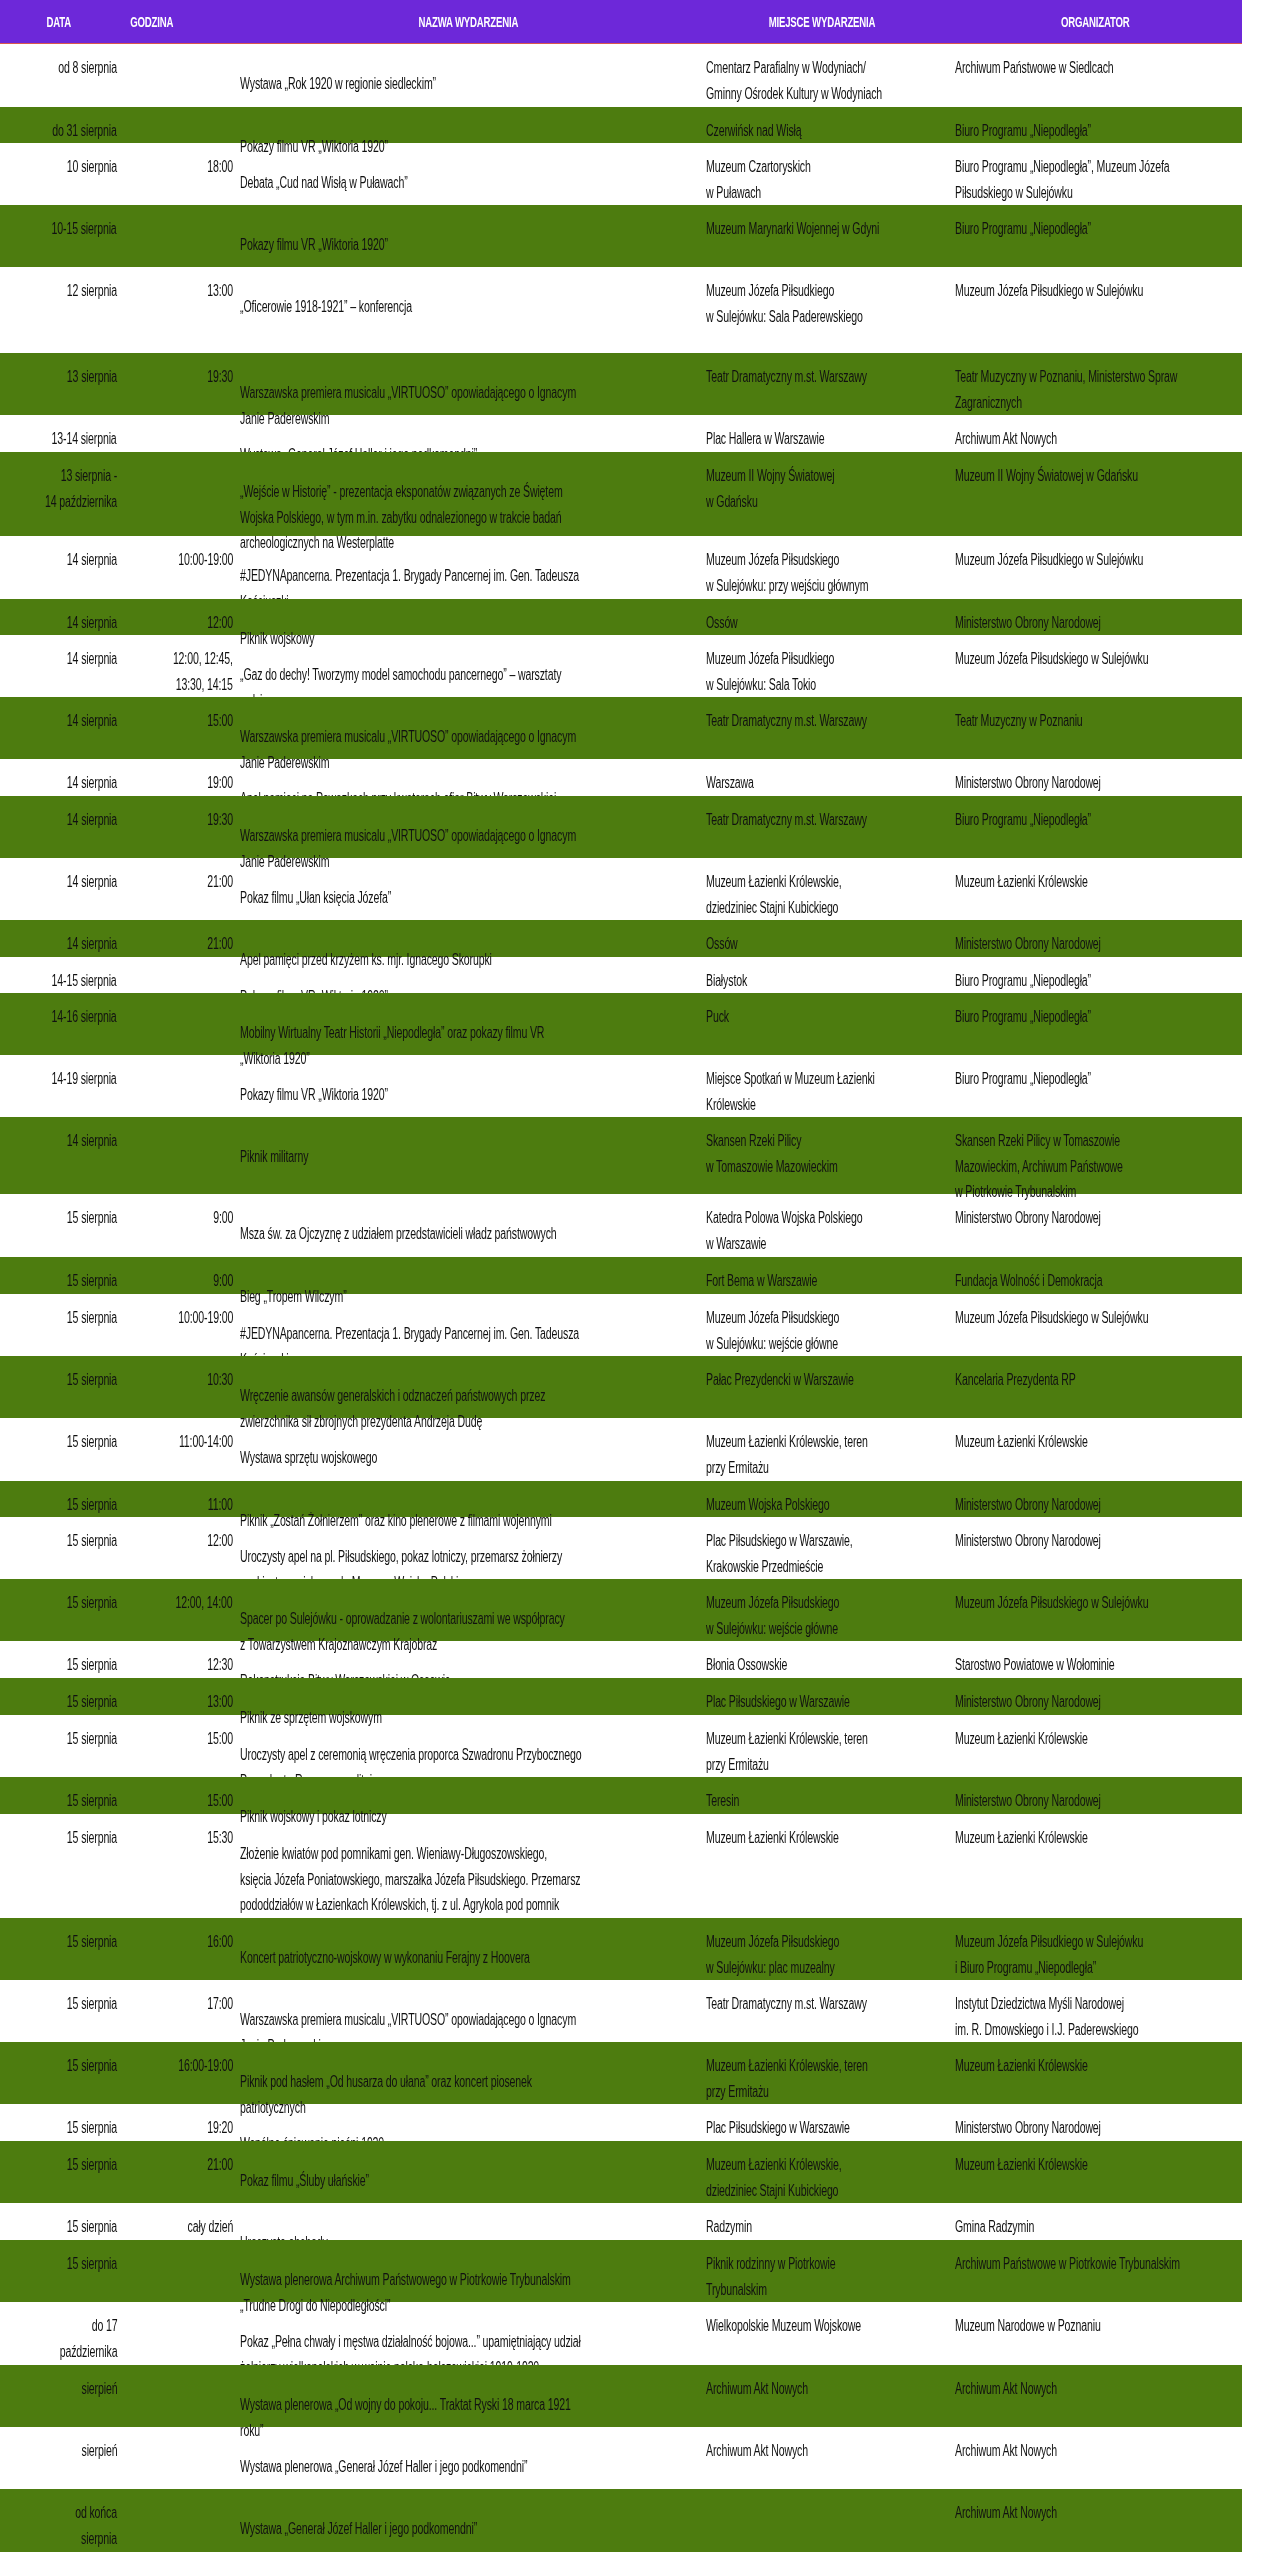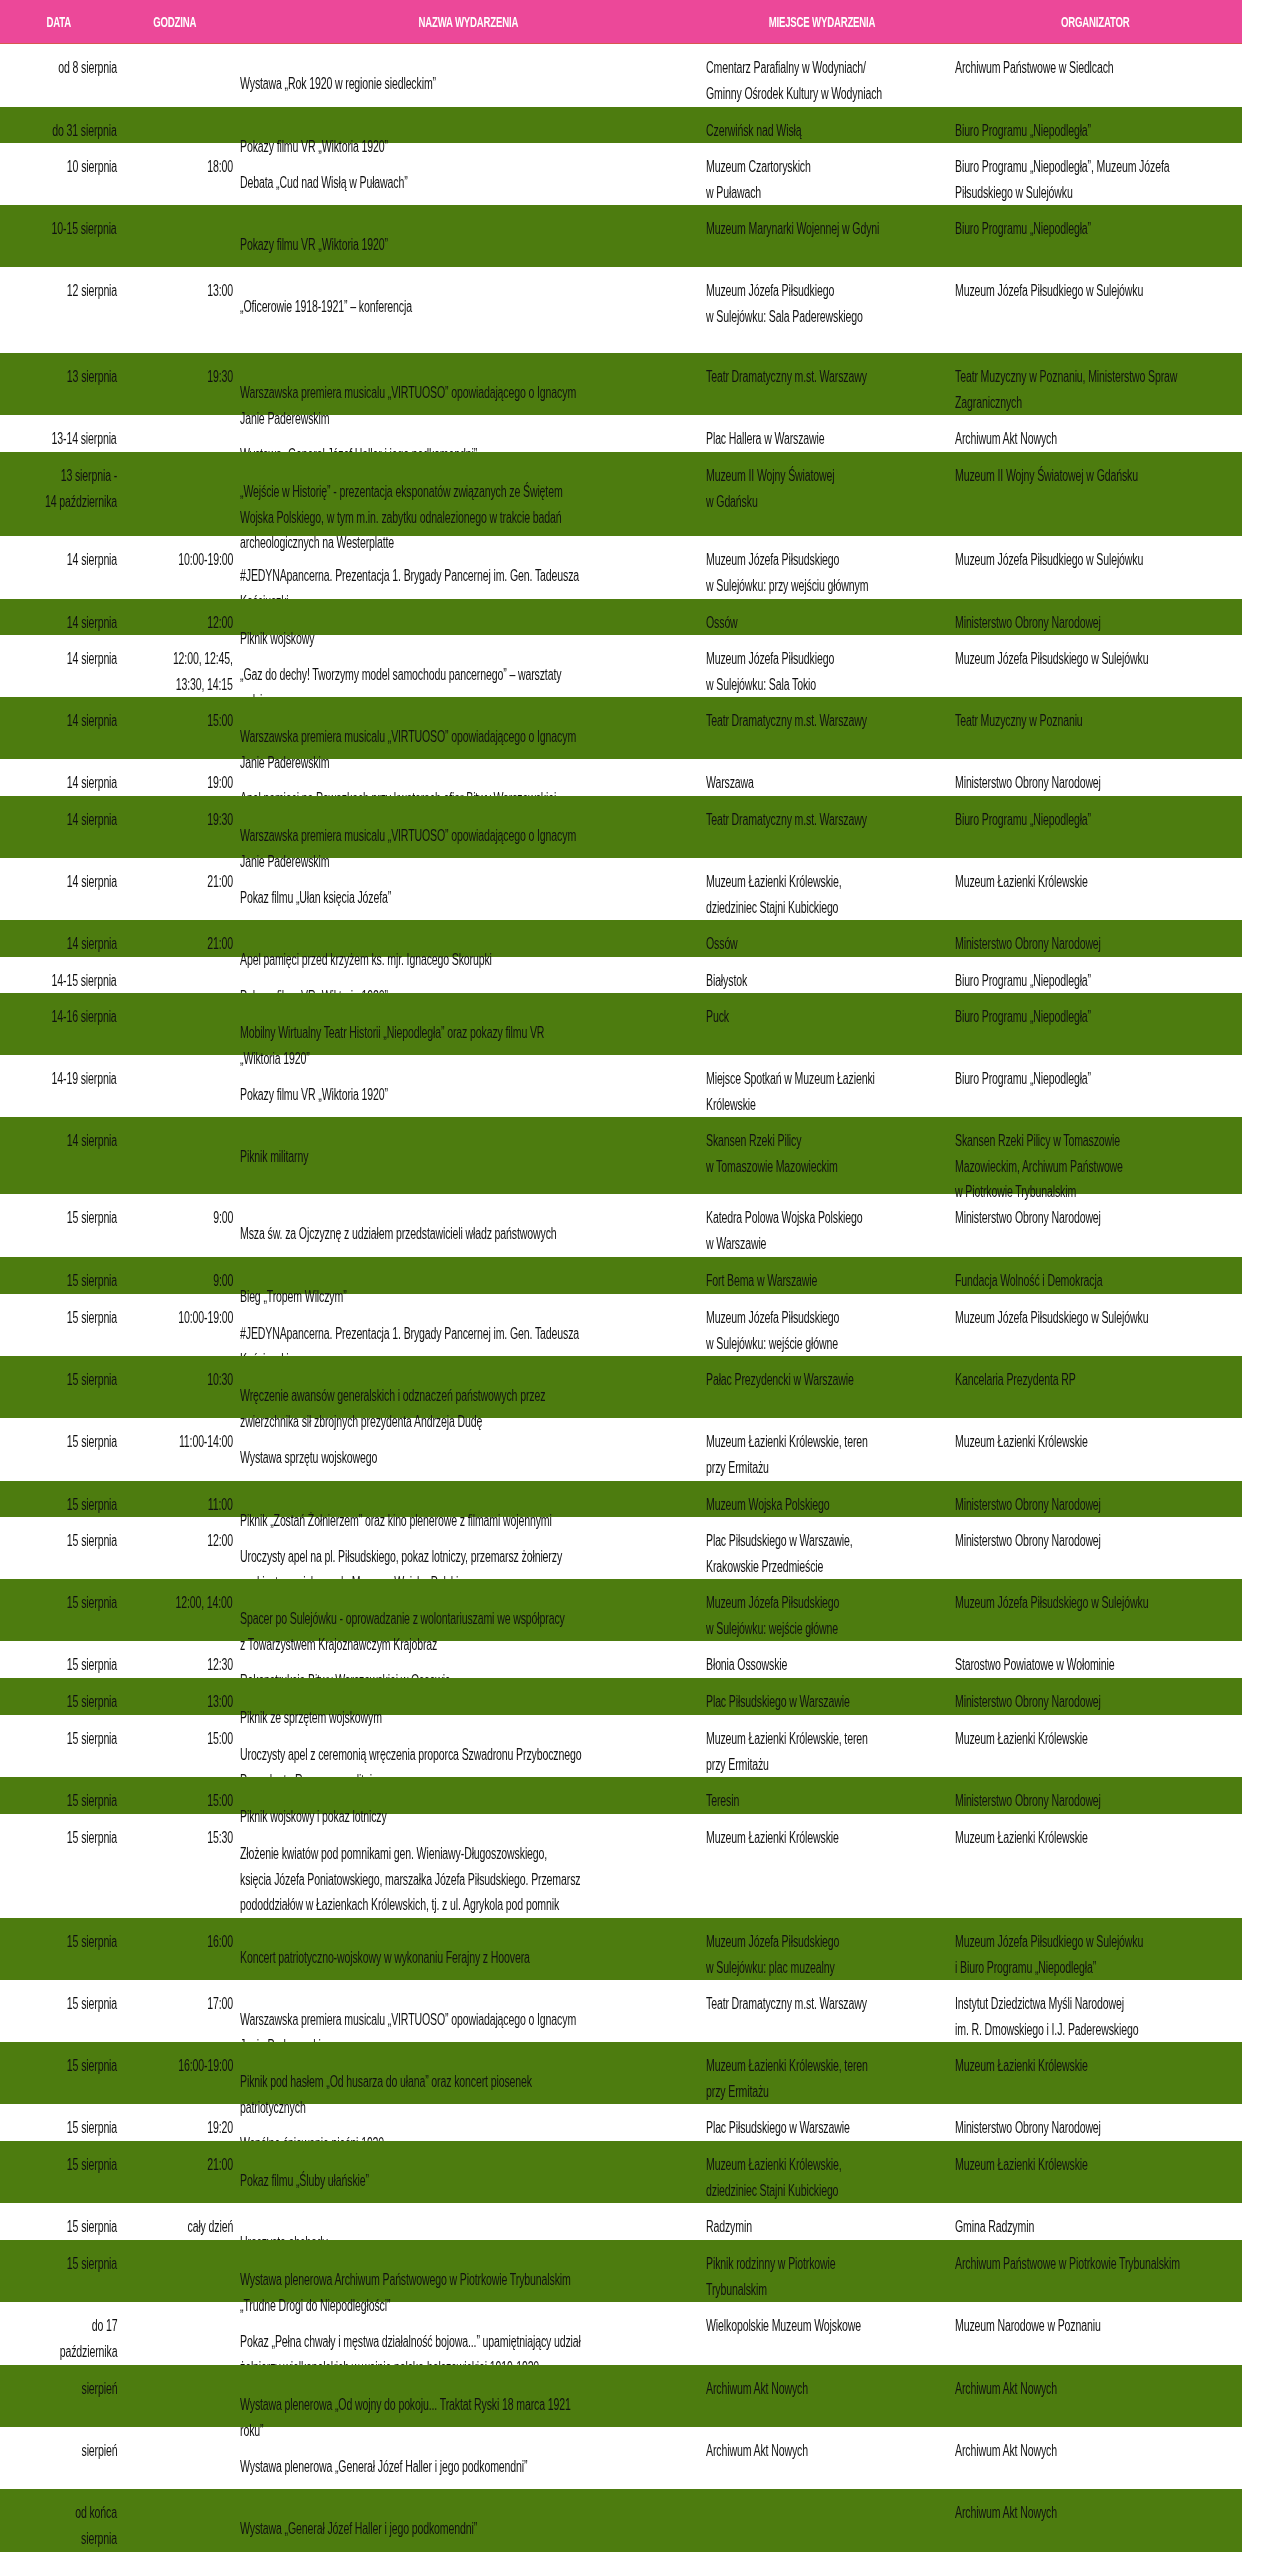--- a/index.html
+++ b/index.html
@@ -1,19 +1,19 @@
 <!DOCTYPE html>
 <html style="font-size:8.2px"><head>
 <meta charset="utf-8">
 <style>
   html, body { margin:0; padding:0; background:#ffffff; }
   body { width:1278px; height:2580px; overflow:hidden; position:relative;
          font-family:"Liberation Sans", "DejaVu Sans", sans-serif; color:#111; }
   .table { position:absolute; left:0; top:0; width:1242px; }
-  .hdr { height:43px; background:#ec4899; position:relative; border-bottom:0.5px solid #d9574f; }
+  .hdr { height:43px; background:#6d28d9; position:relative; border-bottom:0.5px solid #d9574f; }
   .hdr .h { position:absolute; top:0; height:43px; line-height:43px; color:#fff;
             font-weight:bold; font-size:15.5px; white-space:nowrap; overflow:visible; }
   .hdr .h span { display:inline-block; transform:scaleX(0.62); transform-origin:center; letter-spacing:-0.3px; }
   .row { position:relative; box-sizing:border-box; }
   .row.alt { background:#4d7c0f; }
   .c { position:absolute; top:11.3px; font-size:16px; line-height:25.5px; }
   .c .t { display:inline-block; white-space:pre-line; transform:scaleX(0.66); letter-spacing:-0.2px; }
   .c-date { left:0; width:117px; text-align:right; }
   .c-date .t { transform-origin:right top; }
   .c-time { left:117px; width:116px; text-align:right; }
@@ -24,21 +24,21 @@
   .c-place .t { transform-origin:left top; }
   .c-org { left:955px; width:448px; }
   .c-org .t { transform-origin:left top; }
 </style>
 </head>
 <body>
 
 <div class="table">
   <div class="hdr">
     <div class="h" style="left:0;width:117px;text-align:center;"><span>DATA</span></div>
-    <div class="h" style="left:117px;width:116px;text-align:center;"><span>GODZINA</span></div>
+    <div class="h" style="left:117px;width:116px;text-align:left;"><span>GODZINA</span></div>
     <div class="h" style="left:242px;width:453px;text-align:center;"><span>NAZWA WYDARZENIA</span></div>
     <div class="h" style="left:701px;width:242px;text-align:center;"><span>MIEJSCE WYDARZENIA</span></div>
     <div class="h" style="left:948px;width:294px;text-align:center;"><span>ORGANIZATOR</span></div>
   </div>
   <div id="rows">
       <div class="row" style="height: 63px;">
         <div class="c c-date"><span class="t">od 8 sierpnia</span></div>
         <div class="c c-time"><span class="t"></span></div>
         <div class="c c-name"><span class="t">Wystawa „Rok 1920 w regionie siedleckim”</span></div>
         <div class="c c-place"><span class="t">Cmentarz Parafialny w Wodyniach/

